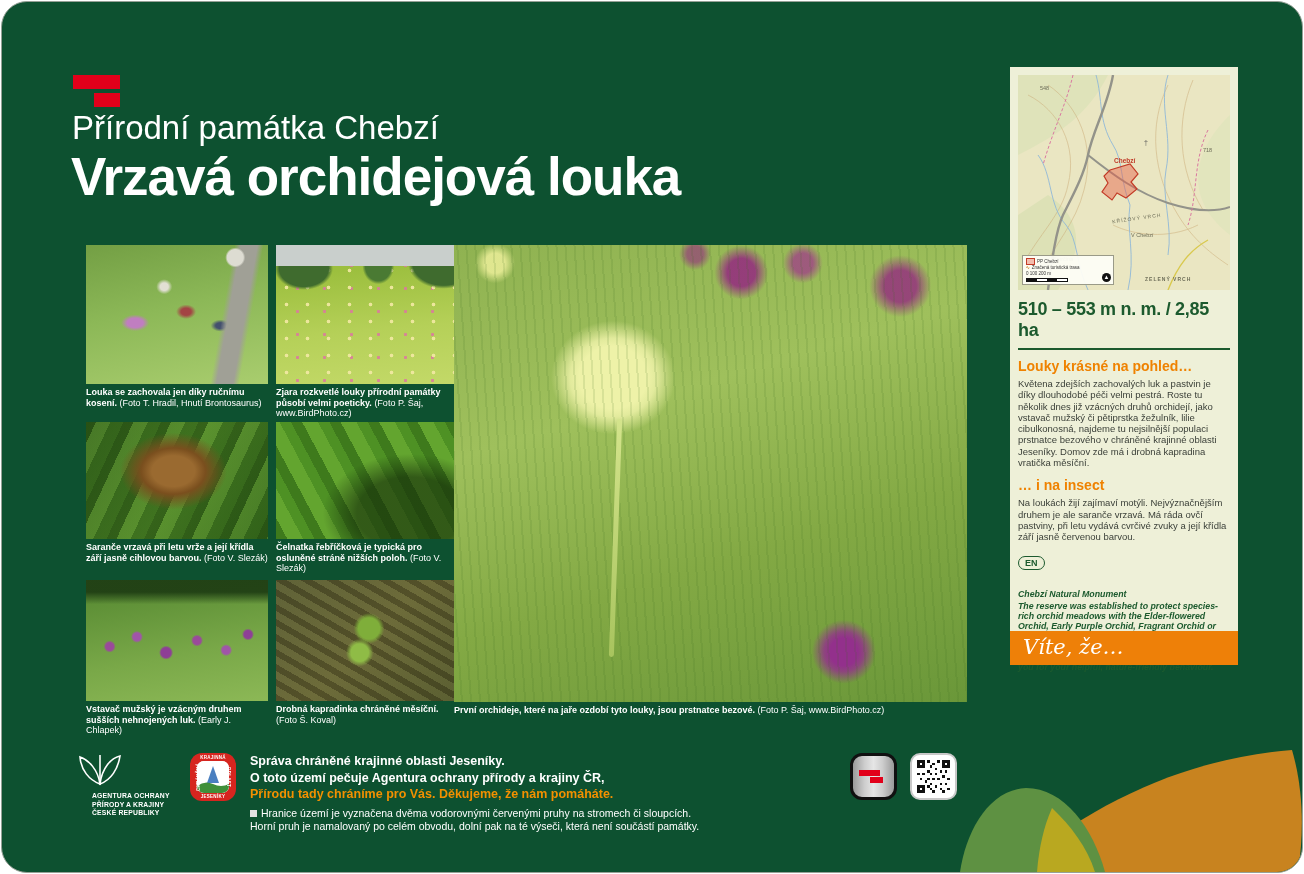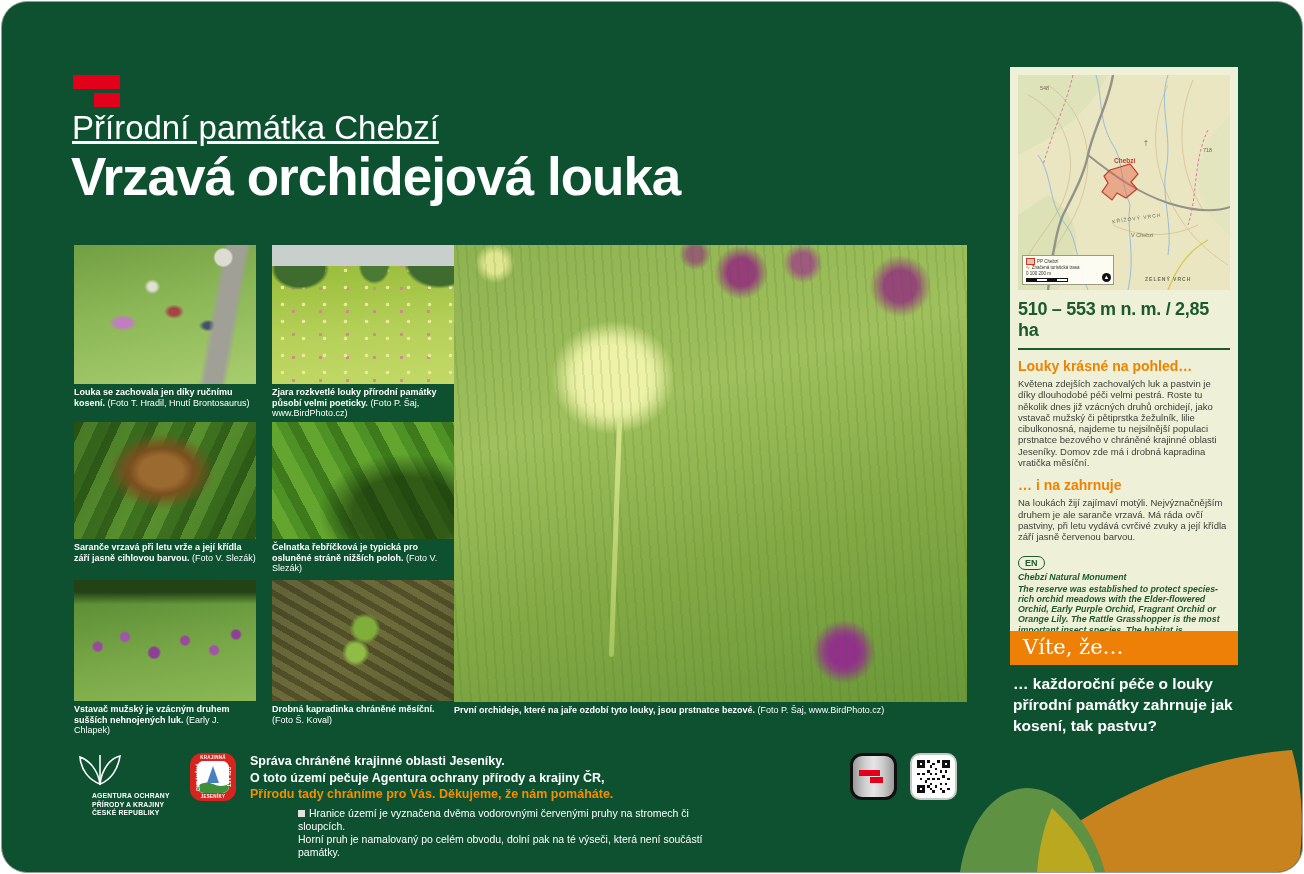--- a/index.html
+++ b/index.html
@@ -4,26 +4,26 @@
 <style>
   html,body{margin:0;padding:0;background:#fff;width:1304px;height:874px;
     font-family:"Liberation Sans",sans-serif;position:relative;overflow:hidden;}
   .board{position:absolute;inset:1px;background:#0d5130;border:1px solid #96a096;
     border-radius:26px;overflow:hidden;}
 
   
   .mark-bar{position:absolute;background:#e2001a;}
   .b1{left:71px;top:73px;width:47px;height:14px;}
   .b2{left:92px;top:91px;width:26px;height:14px;}
-  .title-small{position:absolute;left:70px;top:107px;font-size:33px;color:#fff;text-decoration:underline;}
+  .title-small{position:absolute;left:70px;top:107px;font-size:33px;color:#fff;}
   .title-large{position:absolute;left:69px;top:144px;font-size:53px;font-weight:bold;color:#fff;letter-spacing:-1px;}
 
   
-  .grid{position:absolute;left:72px;top:243px;width:376px;display:grid;
-    grid-template-columns:182px 186px;column-gap:16px;
+  .grid{position:absolute;left:84px;top:243px;width:376px;display:grid;
+    grid-template-columns:182px 186px;column-gap:8px;
     grid-template-rows:139px 38px 117px 41px 121px 28px;}
   .ph{width:100%;height:100%;}
   .cap{padding-top:3px;font-size:9px;line-height:10.5px;color:#fff;font-weight:bold;}
   .credit{font-weight:normal;}
 
   .p1{background:
     radial-gradient(circle at 82% 9%,#dddcd2 0 8px,transparent 10px),
     linear-gradient(100deg,transparent 72%,#a0a096 75% 83%,transparent 86%),
     radial-gradient(ellipse at 27% 56%,#c07ec0 0 8px,transparent 14px),
     radial-gradient(ellipse at 55% 48%,#a34444 0 5px,transparent 10px),
@@ -91,43 +91,43 @@
   .lg-trail{color:#c87818;font-weight:bold;flex:0 0 auto;}
   .scalebar{margin-top:1px;width:40px;height:2px;background:
     linear-gradient(90deg,#111 0 25%,#fff 25% 50%,#111 50% 75%,#fff 75%);border:0.5px solid #111;}
   .north{position:absolute;right:2px;bottom:2px;width:9px;height:9px;border-radius:50%;background:#111;
     color:#fff;font-size:6px;line-height:9px;text-align:center;}
   .altitude{margin-top:9px;font-size:18px;font-weight:bold;color:#1c5a2e;letter-spacing:-0.3px;}
   .rule{border-bottom:2px solid #1c5a2e;margin:7px 0 8px;}
   .oh{font-size:14px;font-weight:bold;color:#ef8200;margin:0 0 4px;}
   .cz{font-size:9.5px;line-height:11.3px;color:#3a3f38;margin:0 0 9px;}
   .en-badge{display:inline-block;border:1.5px solid #1c5a2e;border-radius:9px;padding:1px 6px;
-    font-size:9px;font-weight:bold;color:#1c5a2e;margin:2px 0 2px;background:transparent;}
+    font-size:9px;font-weight:bold;color:#1c5a2e;margin:2px 0 19px;background:transparent;}
   .eng{font-size:8.8px;line-height:10.2px;font-weight:bold;font-style:italic;color:#1c5a2e;}
   .eng-h{margin-bottom:2px;}
   .banner{position:absolute;left:1008px;top:629px;width:228px;height:34px;background:#ee8008;
-    color:#fff;font-family:"DejaVu Serif",serif;font-size:21px;
+    color:#fff;font-family:"DejaVu Serif",serif;font-style:italic;font-size:21px;
     box-sizing:border-box;padding:4px 0 0 13px;}
   .question{position:absolute;left:1011px;top:671px;width:232px;font-size:15.5px;font-weight:bold;
     line-height:21px;color:#fff;}
 
   
   .aopk{position:absolute;left:76px;top:750px;width:110px;color:#fff;}
   .aopk-text{margin-left:14px;margin-top:2px;font-size:6.8px;font-weight:bold;line-height:8.5px;letter-spacing:.2px;}
   .chko{position:absolute;left:188px;top:751px;width:46px;height:48px;background:#d6251f;border-radius:12px;}
   .chko-inner{position:absolute;inset:8px 7px;background:#fff;border-radius:7px;overflow:hidden;}
   .chko span{position:absolute;color:#fff;font-size:4.5px;font-weight:bold;letter-spacing:.3px;white-space:nowrap;}
   .ck-top{top:2px;left:50%;transform:translateX(-50%);}
   .ck-bottom{bottom:2px;left:50%;transform:translateX(-50%);}
   .ck-left{left:-6px;top:50%;transform:translate(0,-50%) rotate(-90deg);}
   .ck-right{right:-2px;top:50%;transform:translate(0,-50%) rotate(90deg);}
   .ftext{position:absolute;left:248px;top:751px;width:480px;color:#fff;}
   .fl{font-size:12.5px;font-weight:bold;line-height:16.5px;}
   .fl.orange{color:#f39000;}
-  .fnotes{margin-top:4px;font-size:10.5px;line-height:13px;margin-left:48px;}
+  .fnotes{margin-top:4px;font-size:10.5px;line-height:13px;}
   .sq{display:inline-block;width:7px;height:7px;background:#e2e2e2;margin-right:4px;}
   .pole{position:absolute;left:848px;top:751px;width:47px;height:47px;border:3px solid #101010;
     border-radius:12px;box-sizing:border-box;overflow:hidden;background:
     linear-gradient(90deg,#9a9a9a 0,#cdcdcd 28%,#e6e6e6 50%,#cdcdcd 72%,#9a9a9a 100%);}
   .pbar{position:absolute;background:#e2001a;height:15%;}
   .pbar1{left:14%;top:33%;width:52%;}
   .pbar2{left:42%;top:52%;width:30%;}
   .qr{position:absolute;left:908px;top:751px;width:47px;height:47px;background:#fff;
     border:2px solid #c8c8c8;border-radius:10px;box-sizing:border-box;padding:5px;}
 
@@ -219,30 +219,29 @@
         <div class="north">▲</div>
       </div>
     </div>
 
     <div class="altitude">510 – 553 m n. m. / 2,85 ha</div>
     <div class="rule"></div>
 
     <div class="oh">Louky krásné na pohled…</div>
     <p class="cz">Květena zdejších zachovalých luk a pastvin je díky dlouhodobé péči velmi pestrá. Roste tu několik dnes již vzácných druhů orchidejí, jako vstavač mužský či pětiprstka žežulník, lilie cibulkonosná, najdeme tu nejsilnější populaci prstnatce bezového v chráněné krajinné oblasti Jeseníky. Domov zde má i drobná kapradina vratička měsíční.</p>
 
-    <div class="oh">… i na zahrnuje</div>
+    <div class="oh">… i na insect</div>
     <p class="cz">Na loukách žijí zajímaví motýli. Nejvýznačnějším druhem je ale saranče vrzavá. Má ráda ovčí pastviny, při letu vydává cvrčivé zvuky a její křídla září jasně červenou barvou.</p>
 
     <span class="en-badge">EN</span>
     <div class="eng eng-h">Chebzí Natural Monument</div>
     <div class="eng">The reserve was established to protect species-rich orchid meadows with the Elder-flowered Orchid, Early Purple Orchid, Fragrant Orchid or Orange Lily. The Rattle Grasshopper is the most important insect species. The habitat is maintained by both mowing and grazing. Thank you for your helpful, nature-friendly behaviour.</div>
   </div>
 
   <div class="banner">Víte, že…</div>
-  <div class="question">… každoroční péče o louky přírodní památky zahrnuje jak kosení, tak pastvu?</div>
 
   <div class="aopk">
     <svg width="44" height="34" viewBox="0 0 44 34">
       <path d="M22 32 C20 18 11 8 2 5 C3 18 11 28 22 32 Z" fill="none" stroke="#fff" stroke-width="1.6"></path>
       <path d="M22 32 C24 16 33 6 42 4 C40 17 33 28 22 32 Z" fill="none" stroke="#fff" stroke-width="1.6"></path>
       <path d="M22 32 C22 22 22 12 22 3" stroke="#fff" stroke-width="1.6" fill="none"></path>
     </svg>
     <div class="aopk-text">
       <div>AGENTURA OCHRANY</div>
       <div>PŘÍRODY A KRAJINY</div>

